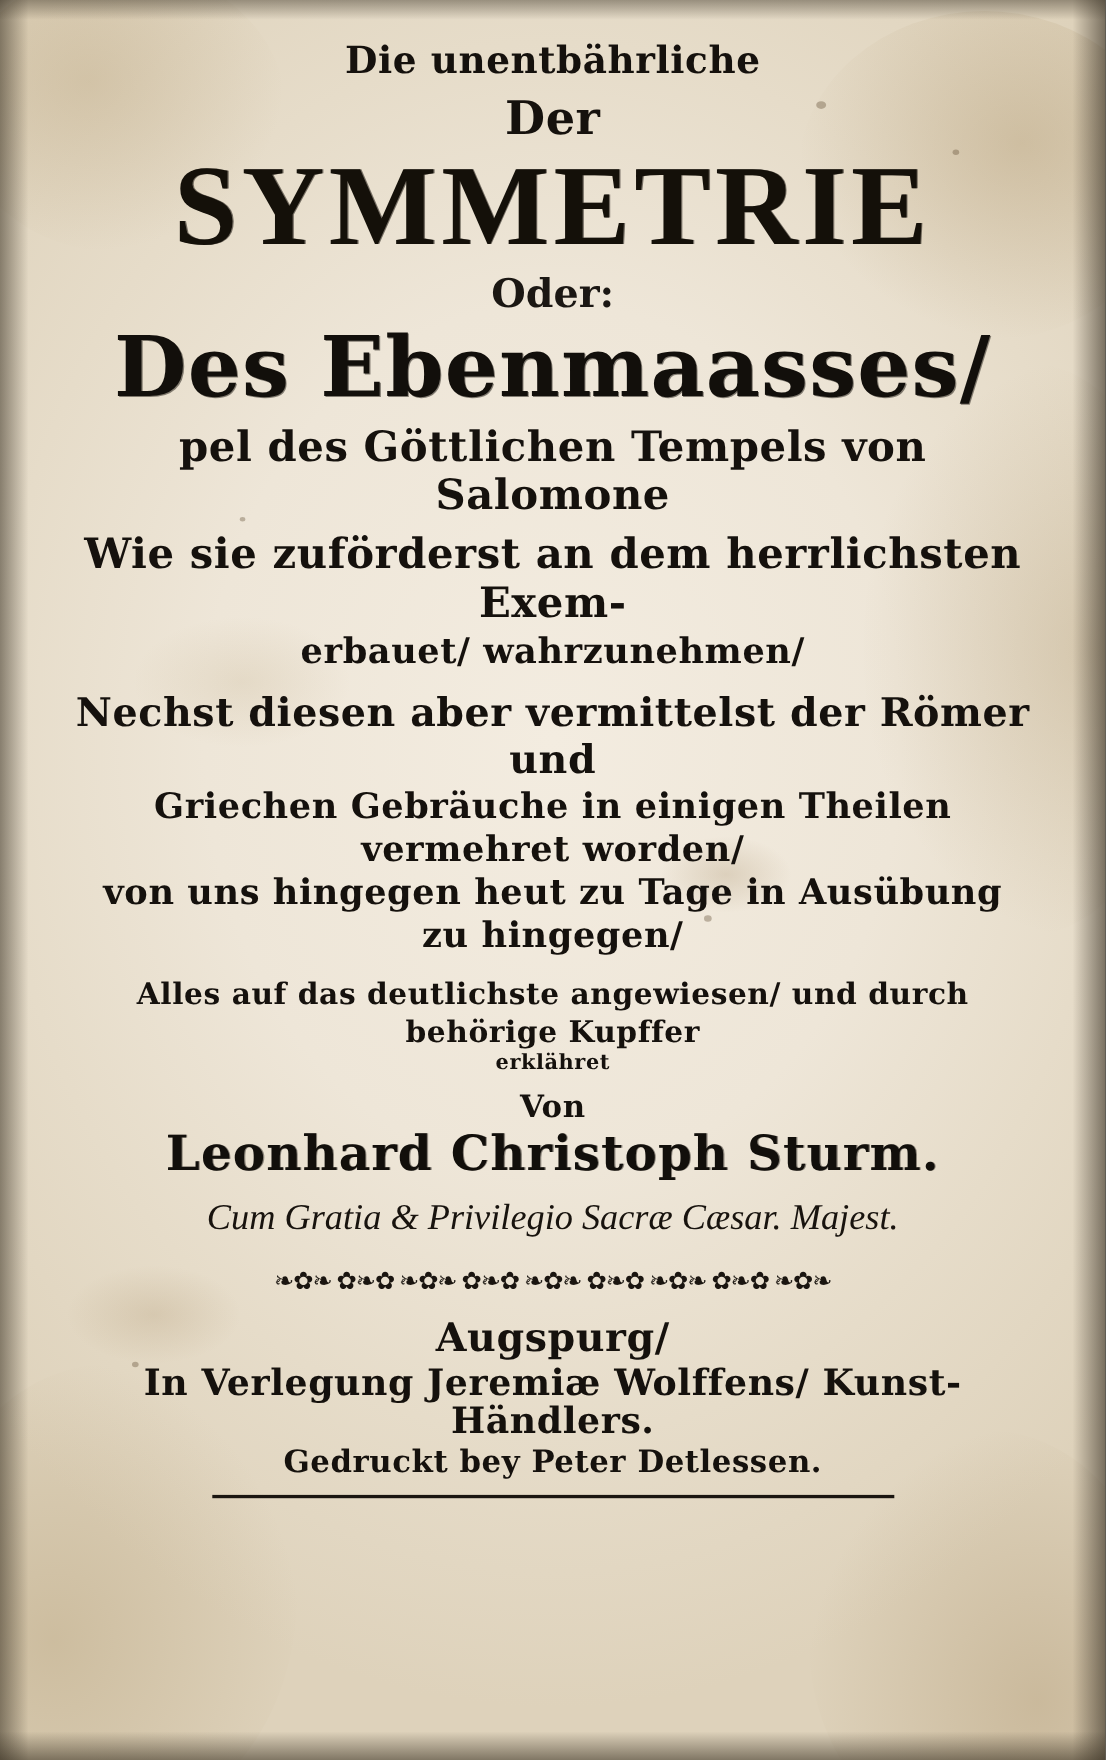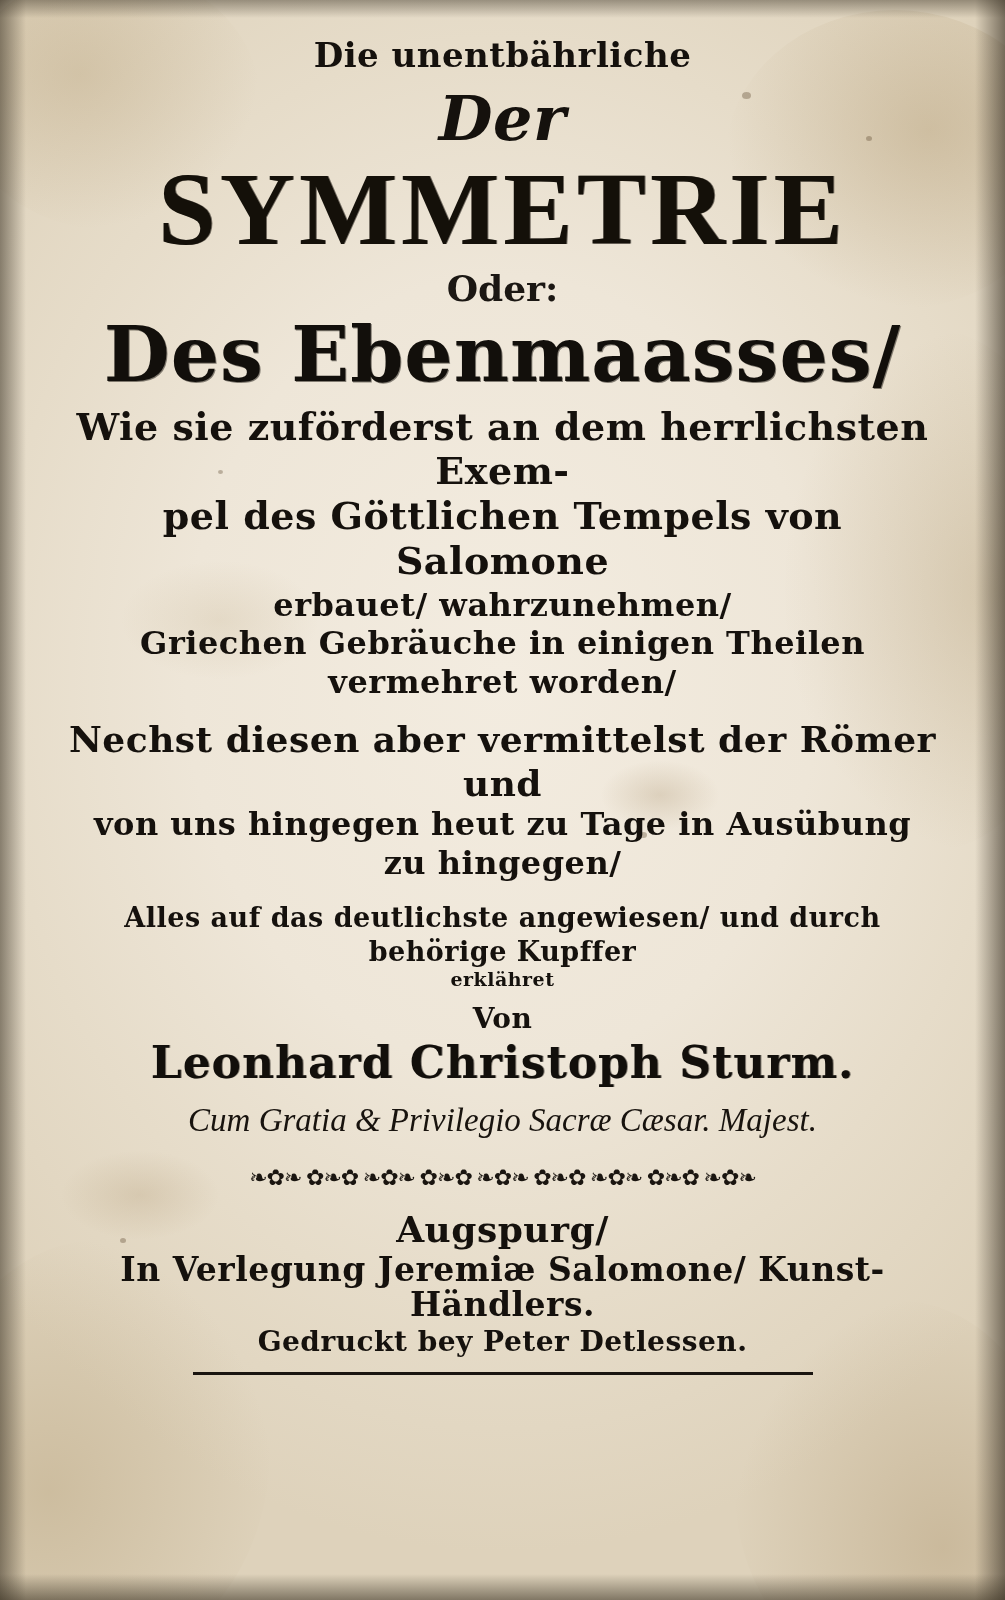--- a/index.html
+++ b/index.html
@@ -61,21 +61,21 @@
     font-family: "DejaVu Serif", "Liberation Serif", serif;
     font-weight: bold;
     color: #120f0b;
     letter-spacing: 1px;
     text-shadow: 0 0 1px rgba(20,16,12,0.55);
   }
 
   .l-top      { font-size: 34px; margin: 0 0 4px 0; }
   .l-regel    { font-size: 72px; margin: 2px 0 0 0; line-height: 1.0;
                 text-shadow: 1px 0 0 rgba(18,14,10,0.6), 0 1px 0 rgba(18,14,10,0.4); }
-  .l-der      { font-size: 62px; margin: 12px 0 2px 0; font-style: italic; }
+  .l-der      { font-size: 42px; margin: 12px 0 2px 0; }
   .l-symmetrie{
     font-family: "Liberation Serif", serif;
     font-weight: bold;
     font-size: 104px;
     letter-spacing: 4px;
     line-height: 1.0;
     margin: 6px 0 2px 0;
     color: #141009;
     text-shadow: 1px 0 0 rgba(20,15,10,0.55);
   }
@@ -177,41 +177,41 @@
 
 
     <div class="fraktur l-der">Der</div>
 
     <div class="l-symmetrie">SYMMETRIE</div>
 
     <div class="l-oder">Oder:</div>
 
     <div class="fraktur-deco l-ebenmaass">Des Ebenmaasses/</div>
 
+    <div class="fraktur l-b1b">pel des Göttlichen Tempels von Salomone</div>
     <div class="fraktur l-b1">Wie sie zuförderst an dem herrlichsten Exem-</div>
-    <div class="fraktur l-b1b">pel des Göttlichen Tempels von Salomone</div>
     <div class="fraktur l-b1c">erbauet/ wahrzunehmen/</div>
 
+    <div class="fraktur l-b2">Nechst diesen aber vermittelst der Römer und</div>
     <div class="fraktur l-b2b">Griechen Gebräuche in einigen Theilen vermehret worden/</div>
-    <div class="fraktur l-b2">Nechst diesen aber vermittelst der Römer und</div>
     <div class="fraktur l-b2c">von uns hingegen heut zu Tage in Ausübung</div>
     <div class="fraktur l-b2d">zu hingegen/</div>
 
     <div class="fraktur l-b3">Alles auf das deutlichste angewiesen/ und durch behörige Kupffer</div>
     <div class="fraktur l-b3b">erklähret</div>
 
     <div class="fraktur l-von">Von</div>
     <div class="fraktur-deco l-author">Leonhard Christoph Sturm.</div>
 
     <div class="l-privilege">Cum Gratia &amp; Privilegio Sacræ Cæsar. Majest.</div>
 
     <div class="ornament">❧✿❧ ✿❧✿ ❧✿❧ ✿❧✿ ❧✿❧ ✿❧✿ ❧✿❧ ✿❧✿ ❧✿❧</div>
 
     <div class="fraktur l-city">Augspurg/</div>
-    <div class="fraktur l-pub">In Verlegung Jeremiæ Salomone/ Kunst-Händlers.</div>
+    <div class="fraktur l-pub">In Verlegung Jeremiæ Wolffens/ Kunst-Händlers.</div>
     <div class="fraktur l-printer">Gedruckt bey Peter Detlessen.</div>
 
     <div class="rule"></div>
 
   </div>
 
   <div class="edge edge-left"></div>
   <div class="edge edge-right"></div>
   <div class="edge edge-top"></div>
   <div class="edge edge-bottom"></div>

